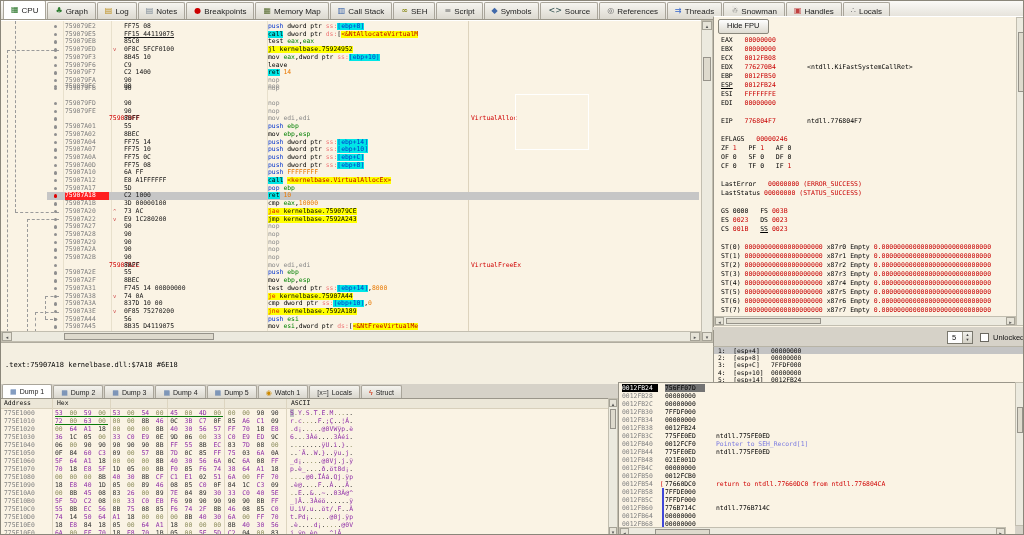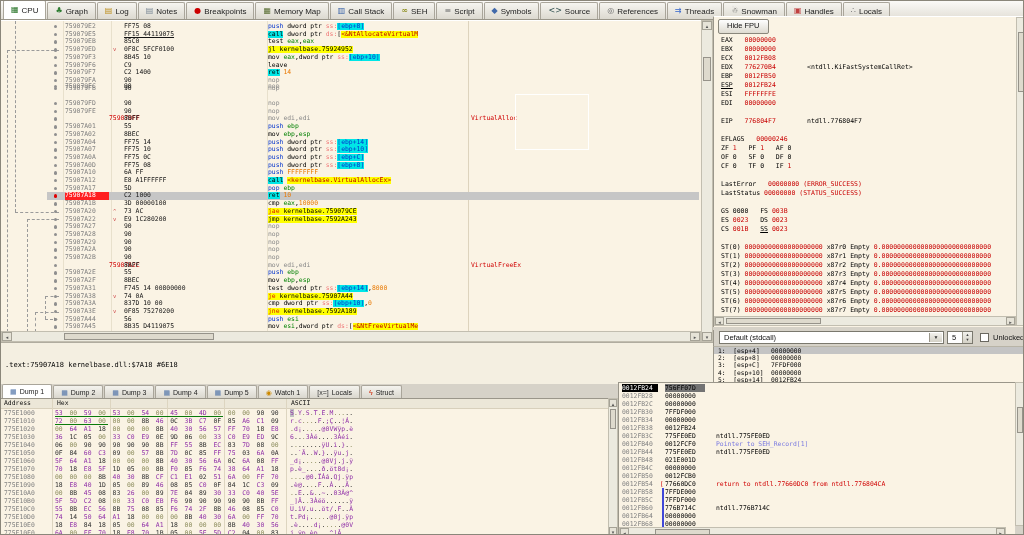--- a/index.html
+++ b/index.html
@@ -271,24 +271,20 @@
       <div class="sbb" style="left:0;top:0;width:9px;height:8px">◂</div>
       <div class="sbt" style="left:11px;top:1px;width:95px;height:6px"></div>
       <div class="sbb" style="right:0;top:0;width:9px;height:8px">▸</div>
     </div>
     <div class="sb" style="right:0;top:0;width:9px;height:309px">
       <div class="sbt" style="left:1px;top:14px;width:6px;height:60px"></div>
     </div>
   </div>
 
   <div id="comborow">
-    <div id="combo">
-      <span>Default (stdcall)</span>
-      <div id="combo-arrow">▼</div>
-    </div>
     <div id="spin">
       <span>5</span>
       <div id="spin-btns">▲<br>▼</div>
     </div>
     <div id="chk"></div>
     <div id="chklbl">Unlocked</div>
   </div>
 
   <div id="args">
       <div class="arow sel">1:  [esp+4]   00000000</div>

